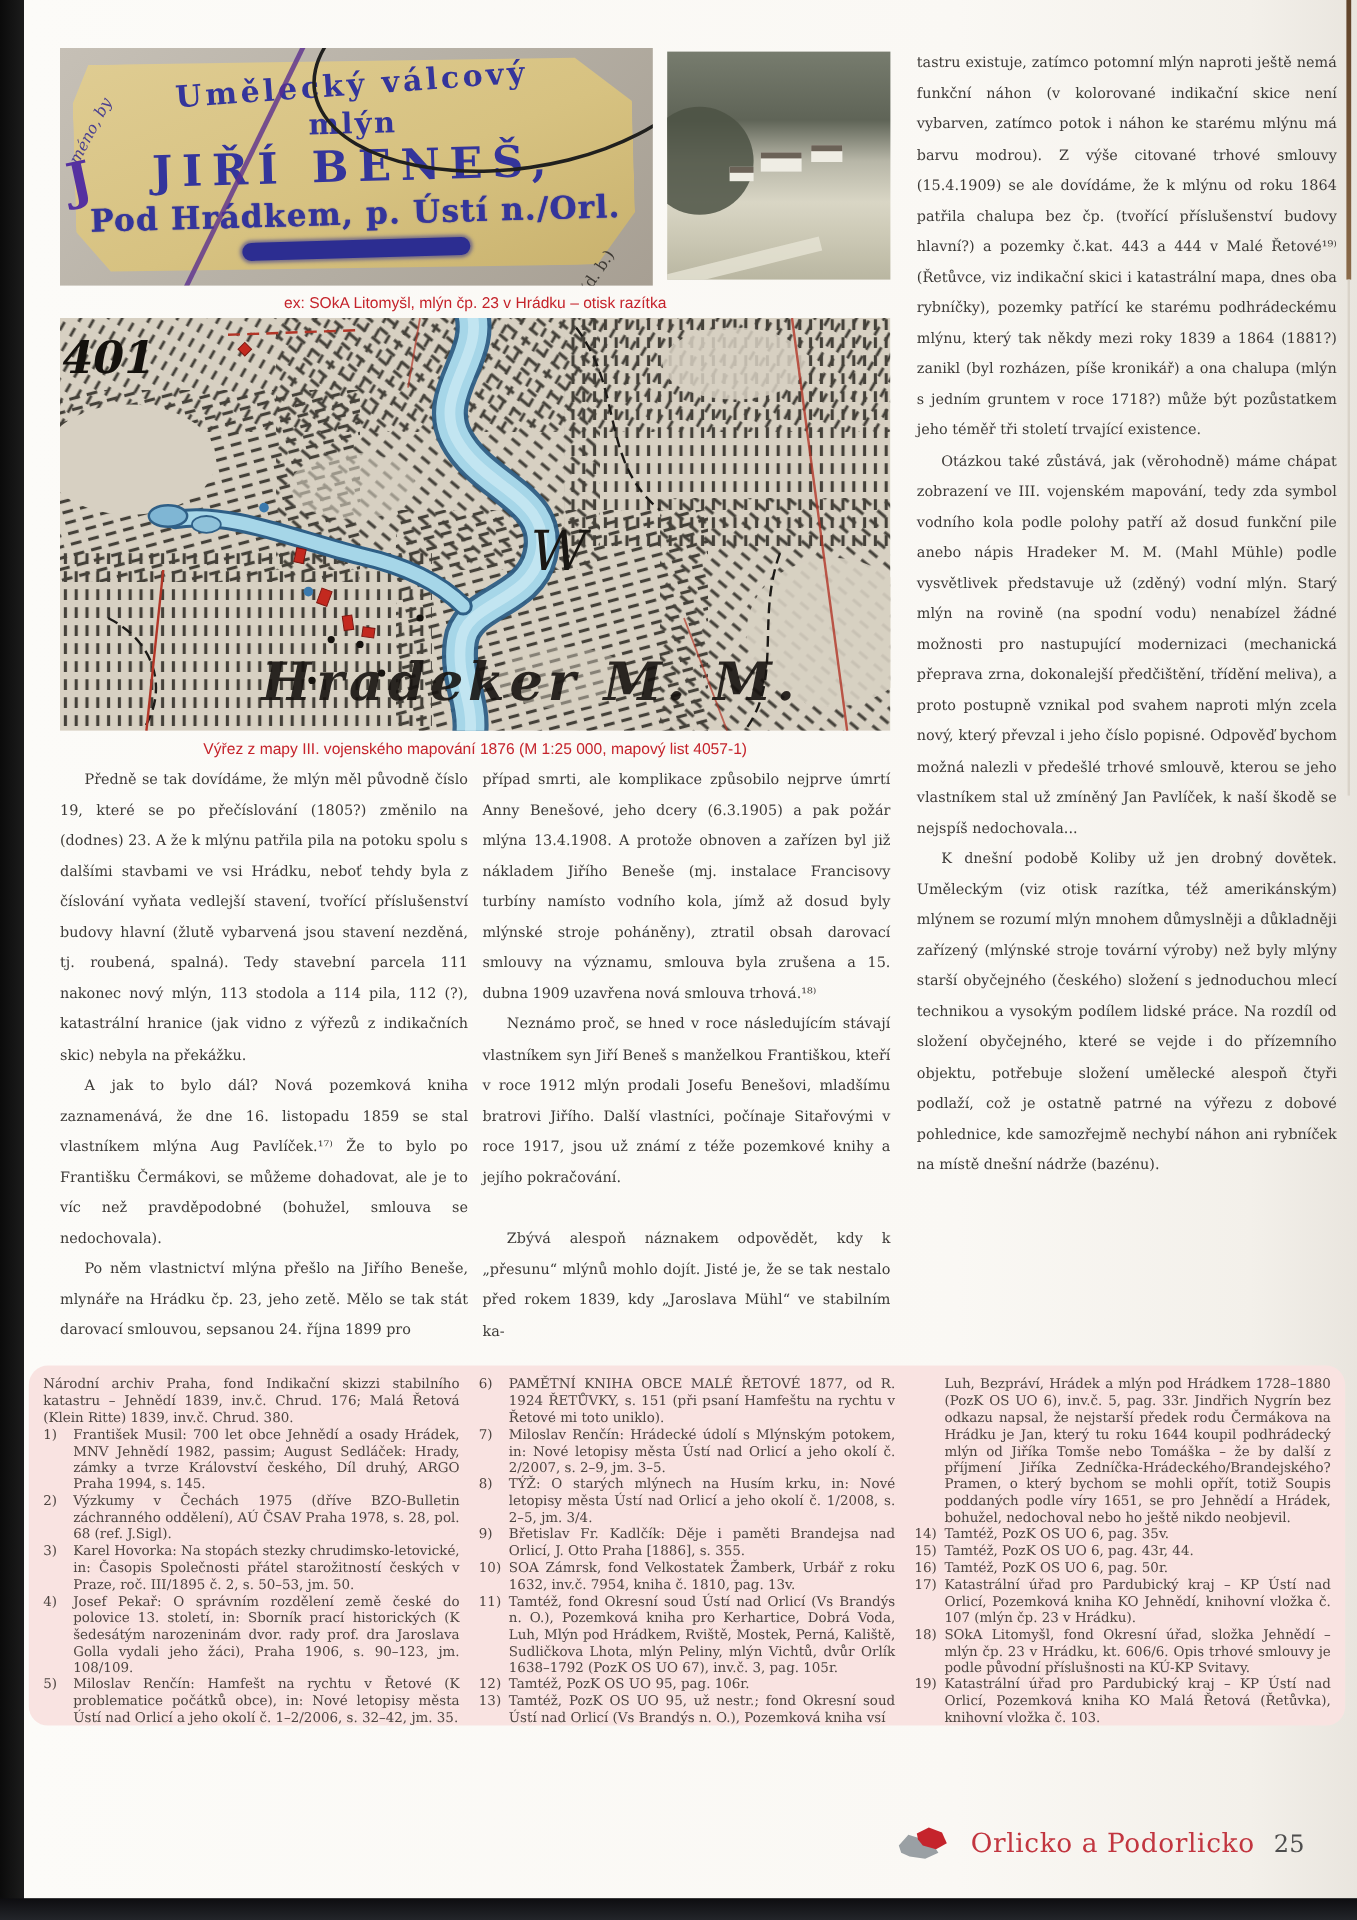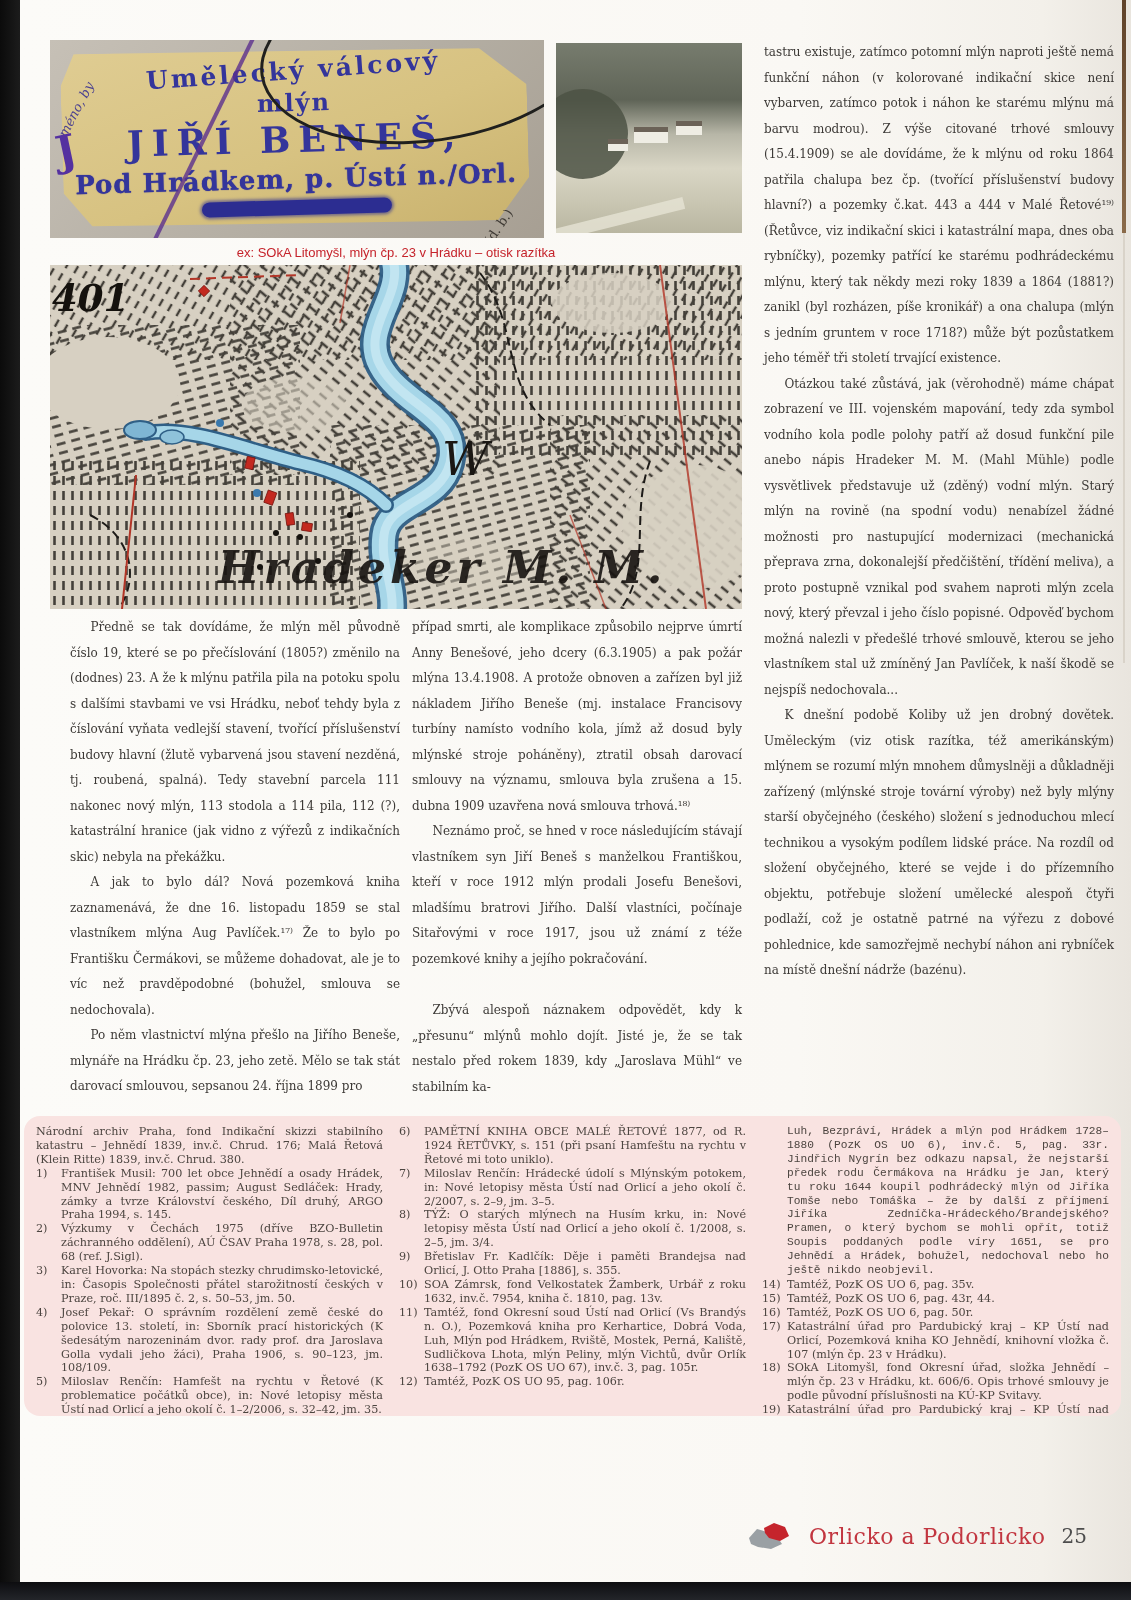--- a/index.html
+++ b/index.html
@@ -60,38 +60,38 @@
   .lp-h3 { left:52px; top:96px; width:20px; height:12px; }
   .lp-road { position:absolute; left:-20px; bottom:6px; width:150px; height:12px; background:#e6e3d4; transform:rotate(-14deg); opacity:.8; }
 
   .caption {
     font-family:"Liberation Sans", sans-serif; font-size:13px; color:#c5232b;
     text-align:center; margin:7px 0 5px;
   }
   .map-wrap { width:692px; height:344px; margin-top:1px; }
   .map-wrap svg { display:block; }
 
-  .cols2 { display:flex; gap:12px; margin-top:6px;margin-left:20px; }
+  .cols2 { display:flex; gap:12px; margin-top:6px; }
   .col { width:340px; }
   .col p, .right-col p {
     font-size:12px; line-height:25.5px; text-align:justify; color:#3c3936;
   }
   .indent { text-indent:1.7em; }
   .noindent { text-indent:0; }
   .gap-top { margin-top:26px !important; }
   .right-col { width:350px; flex:none; }
 
   .footnotes {
     display:flex; gap:16px;
     margin:16px 10px 0 4px; padding:9px 12px 8px 12px;
     background:#f9e3e1; height:300px; overflow:hidden;border-radius:16px;
   }
   .fn-col { flex:1; font-size:11.2px; line-height:13.9px; color:#4c4540; }
   .fn-intro, .fn-cont { text-align:justify; }
-  .fn-cont { padding-left:25px;font-family:Liberation Mono, monospace; }
+  .fn-cont { padding-left:25px; }
   .fn-item { display:flex; }
   .fn-num { flex:0 0 25px; }
   .fn-text { flex:1; text-align:justify; }
 
   .footer-row {
     position:absolute; right:44px; bottom:30px;
     display:flex; align-items:center; gap:10px;
   }
   .journal-name { font-size:22px; color:#c23640; letter-spacing:.5px; }
   .page-number { font-size:20px; color:#4d4d4d; margin-left:6px; }
@@ -201,20 +201,21 @@
             <circle cx="226" cy="268" r="3" fill="#16130f"></circle>
             <circle cx="300" cy="250" r="3" fill="#16130f"></circle>
             <circle cx="210" cy="302" r="3" fill="#16130f"></circle>
           </g>
           <text x="2" y="46" font-size="37" font-style="italic" font-weight="bold" fill="#14110d">401</text>
           <text x="392" y="210" font-size="46" font-style="italic" fill="#1a1713">W</text>
           <text x="168" y="318" font-size="44" font-weight="bold" font-style="italic" letter-spacing="4" fill="#171310" opacity="0.9">Hradeker M. M.</text>
         </svg>
       </div>
 
+      <div class="caption">Výřez z mapy III. vojenského mapování 1876 (M 1:25 000, mapový list 4057-1)</div>
 
       <div class="cols2">
         <div class="col">
           <p class="indent">Předně se tak dovídáme, že mlýn měl původně číslo 19, které se po přečíslování (1805?) změnilo na (dodnes) 23. A že k mlýnu patřila pila na potoku spolu s dalšími stavbami ve vsi Hrádku, neboť tehdy byla z číslování vyňata vedlejší stavení, tvořící příslušenství budovy hlavní (žlutě vybarvená jsou stavení nezděná, tj. roubená, spalná). Tedy stavební parcela 111 nakonec nový mlýn, 113 stodola a 114 pila, 112 (?), katastrální hranice (jak vidno z výřezů z indikačních skic) nebyla na překážku.</p>
           <p class="indent">A jak to bylo dál? Nová pozemková kniha zaznamenává, že dne 16. listopadu 1859 se stal vlastníkem mlýna Aug Pavlíček.¹⁷⁾ Že to bylo po Františku Čermákovi, se můžeme dohadovat, ale je to víc než pravděpodobné (bohužel, smlouva se nedochovala).</p>
           <p class="indent">Po něm vlastnictví mlýna přešlo na Jiřího Beneše, mlynáře na Hrádku čp. 23, jeho zetě. Mělo se tak stát darovací smlouvou, sepsanou 24. října 1899 pro</p>
         </div>
         <div class="col">
           <p class="noindent">případ smrti, ale komplikace způsobilo nejprve úmrtí Anny Benešové, jeho dcery (6.3.1905) a pak požár mlýna 13.4.1908. A protože obnoven a zařízen byl již nákladem Jiřího Beneše (mj. instalace Francisovy turbíny namísto vodního kola, jímž až dosud byly mlýnské stroje poháněny), ztratil obsah darovací smlouvy na významu, smlouva byla zrušena a 15. dubna 1909 uzavřena nová smlouva trhová.¹⁸⁾</p>
           <p class="indent">Neznámo proč, se hned v roce následujícím stávají vlastníkem syn Jiří Beneš s manželkou Františkou, kteří v roce 1912 mlýn prodali Josefu Benešovi, mladšímu bratrovi Jiřího. Další vlastníci, počínaje Sitařovými v roce 1917, jsou už známí z téže pozemkové knihy a jejího pokračování.</p>
@@ -276,20 +277,24 @@
           <span class="fn-num">10)</span>
           <span class="fn-text">SOA Zámrsk, fond Velkostatek Žamberk, Urbář z roku 1632, inv.č. 7954, kniha č. 1810, pag. 13v.</span>
         </div>
       <div class="fn-item">
           <span class="fn-num">11)</span>
           <span class="fn-text">Tamtéž, fond Okresní soud Ústí nad Orlicí (Vs Brandýs n. O.), Pozemková kniha pro Kerhartice, Dobrá Voda, Luh, Mlýn pod Hrádkem, Rviště, Mostek, Perná, Kaliště, Sudličkova Lhota, mlýn Peliny, mlýn Vichtů, dvůr Orlík 1638–1792 (PozK OS UO 67), inv.č. 3, pag. 105r.</span>
         </div>
       <div class="fn-item">
           <span class="fn-num">12)</span>
           <span class="fn-text">Tamtéž, PozK OS UO 95, pag. 106r.</span>
+        </div>
+      <div class="fn-item">
+          <span class="fn-num">13)</span>
+          <span class="fn-text">Tamtéž, PozK OS UO 95, už nestr.; fond Okresní soud Ústí nad Orlicí (Vs Brandýs n. O.), Pozemková kniha vsí</span>
         </div>
     </div>
     <div class="fn-col">
       <div class="fn-cont">Luh, Bezpráví, Hrádek a mlýn pod Hrádkem 1728–1880 (PozK OS UO 6), inv.č. 5, pag. 33r. Jindřich Nygrín bez odkazu napsal, že nejstarší předek rodu Čermákova na Hrádku je Jan, který tu roku 1644 koupil podhrádecký mlýn od Jiříka Tomše nebo Tomáška – že by další z příjmení Jiříka Zedníčka-Hrádeckého/Brandejského? Pramen, o který bychom se mohli opřít, totiž Soupis poddaných podle víry 1651, se pro Jehnědí a Hrádek, bohužel, nedochoval nebo ho ještě nikdo neobjevil.</div>
       <div class="fn-item">
           <span class="fn-num">14)</span>
           <span class="fn-text">Tamtéž, PozK OS UO 6, pag. 35v.</span>
         </div>
       <div class="fn-item">
           <span class="fn-num">15)</span>

